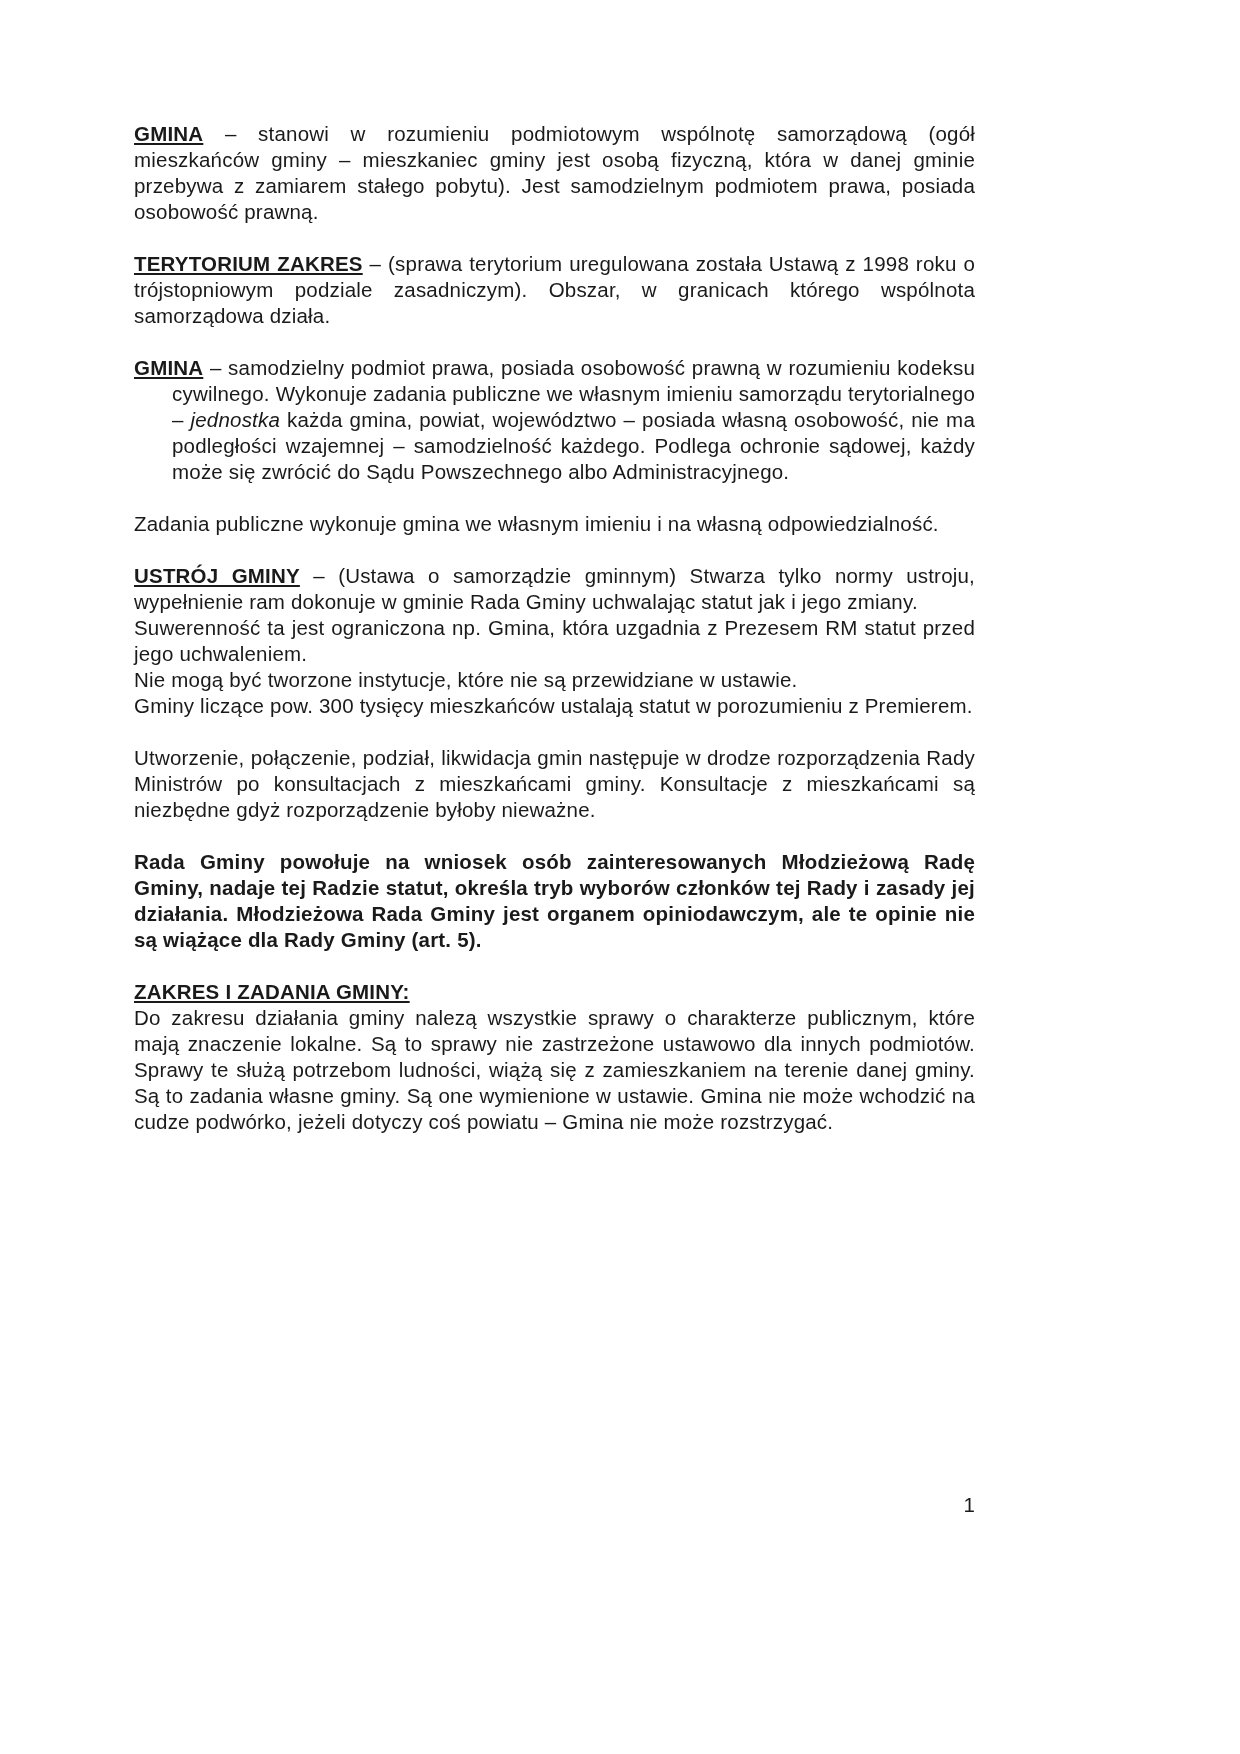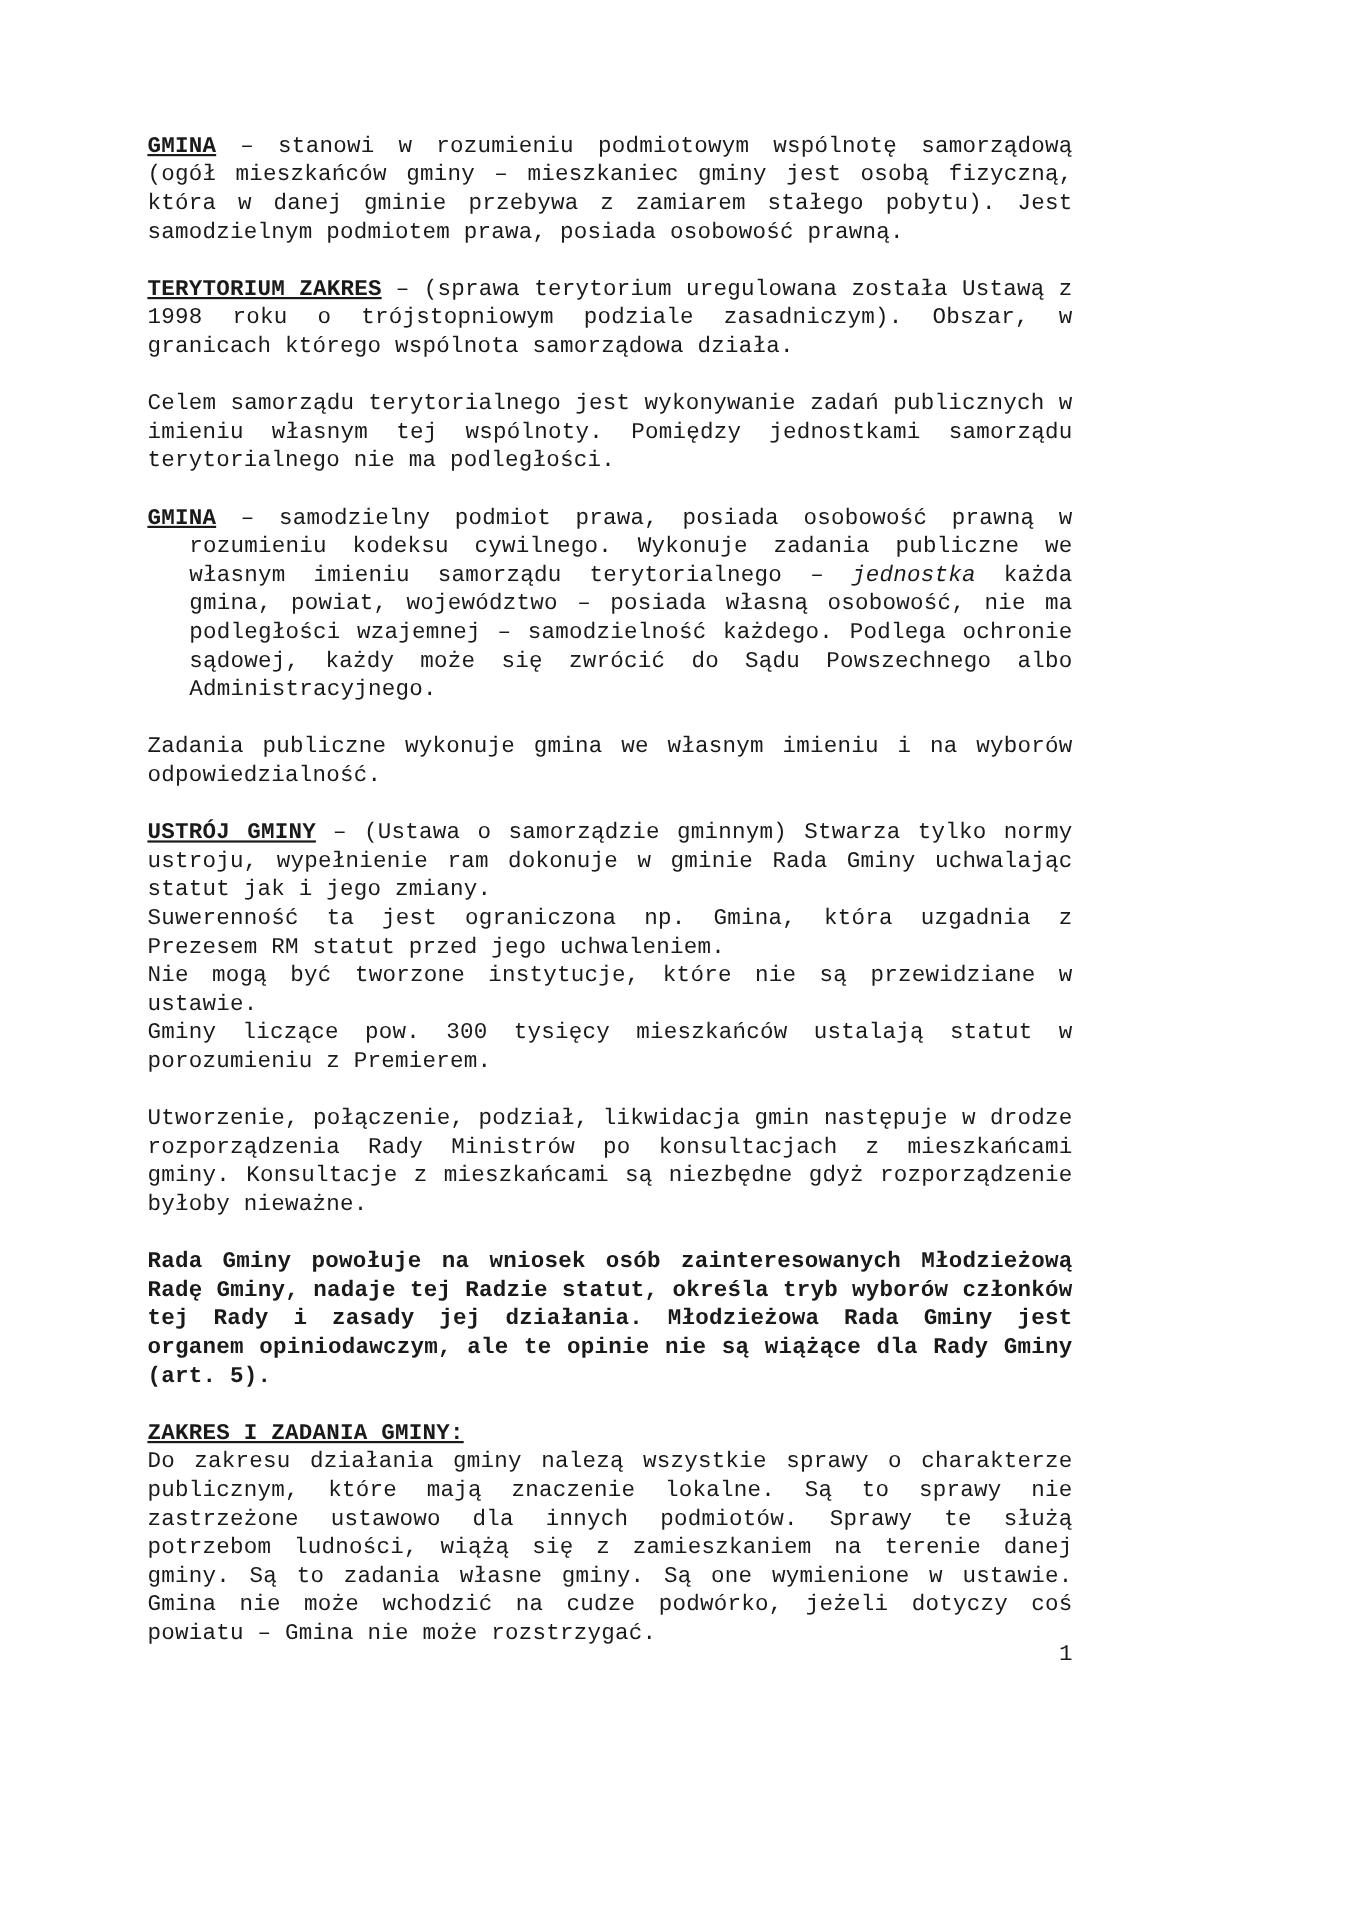--- a/index.html
+++ b/index.html
@@ -6,21 +6,21 @@
     margin: 0;
     padding: 0;
     background: #ffffff;
   }
   .page {
     position: relative;
     width: 1004px;
     height: 1754px;
     background: #ffffff;
     overflow: hidden;
-    font-family: Liberation Mono, monospace;
+    font-family: Liberation Sans, sans-serif;
     color: #1a1a1a;
   }
   .content {
     position: absolute;
     left: 134px;
     top: 121px;
     width: 841px;
     font-size: 20.5px;
     line-height: 26px;
     letter-spacing: 0.2px;
@@ -50,23 +50,22 @@
     line-height: 26px;
   }
 </style>
 </head>
 <body>
 
 <div class="page">
   <div class="content">
       <p class="para gap"><span class="seg-b seg-u">GMINA</span><span> – stanowi w rozumieniu podmiotowym wspólnotę samorządową (ogół mieszkańców gminy – mieszkaniec gminy jest osobą fizyczną, która w danej gminie przebywa z zamiarem stałego pobytu). Jest samodzielnym podmiotem prawa, posiada osobowość prawną.</span></p>
       <p class="para gap"><span class="seg-b seg-u">TERYTORIUM ZAKRES</span><span> – (sprawa terytorium uregulowana została Ustawą z 1998 roku o trójstopniowym podziale zasadniczym). Obszar, w granicach którego wspólnota samorządowa działa.</span></p>
-      <p class="para gap"><span>Celem samorządu terytorialnego jest wykonywanie zadań publicznych w imieniu własnym tej wspólnoty. Pomiędzy jednostkami samorządu terytorialnego nie ma podległości.</span></p>
       <p class="para gap hanging"><span class="seg-b seg-u">GMINA</span><span> – samodzielny podmiot prawa, posiada osobowość prawną w rozumieniu kodeksu cywilnego. Wykonuje zadania publiczne we własnym imieniu samorządu terytorialnego – </span><span class="seg-i">jednostka</span><span> każda gmina, powiat, województwo – posiada własną osobowość, nie ma podległości wzajemnej – samodzielność każdego. Podlega ochronie sądowej, każdy może się zwrócić do Sądu Powszechnego albo Administracyjnego.</span></p>
-      <p class="para gap"><span>Zadania publiczne wykonuje gmina we własnym imieniu i na wyborów odpowiedzialność.</span></p>
+      <p class="para gap"><span>Zadania publiczne wykonuje gmina we własnym imieniu i na własną odpowiedzialność.</span></p>
       <p class="para"><span class="seg-b seg-u">USTRÓJ GMINY</span><span> – (Ustawa o samorządzie gminnym) Stwarza tylko normy ustroju, wypełnienie ram dokonuje w gminie Rada Gminy uchwalając statut jak i jego zmiany.</span></p>
       <p class="para"><span>Suwerenność ta jest ograniczona np. Gmina, która uzgadnia z Prezesem RM statut przed jego uchwaleniem.</span></p>
       <p class="para"><span>Nie mogą być tworzone instytucje, które nie są przewidziane w ustawie.</span></p>
       <p class="para gap"><span>Gminy liczące pow. 300 tysięcy mieszkańców ustalają statut w porozumieniu z Premierem.</span></p>
       <p class="para gap"><span>Utworzenie, połączenie, podział, likwidacja gmin następuje w drodze rozporządzenia Rady Ministrów po konsultacjach z mieszkańcami gminy. Konsultacje z mieszkańcami są niezbędne gdyż rozporządzenie byłoby nieważne.</span></p>
       <p class="para gap"><span class="seg-b">Rada Gminy powołuje na wniosek osób zainteresowanych Młodzieżową Radę Gminy, nadaje tej Radzie statut, określa tryb wyborów członków tej Rady i zasady jej działania. Młodzieżowa Rada Gminy jest organem opiniodawczym, ale te opinie nie są wiążące dla Rady Gminy (art. 5).</span></p>
       <p class="para"><span class="seg-b seg-u">ZAKRES I ZADANIA GMINY:</span></p>
       <p class="para"><span>Do zakresu działania gminy nalezą wszystkie sprawy o charakterze publicznym, które mają znaczenie lokalne. Są to sprawy nie zastrzeżone ustawowo dla innych podmiotów. Sprawy te służą potrzebom ludności, wiążą się z zamieszkaniem na terenie danej gminy. Są to zadania własne gminy. Są one wymienione w ustawie. Gmina nie może wchodzić na cudze podwórko, jeżeli dotyczy coś powiatu – Gmina nie może rozstrzygać.</span></p>
     </div>
   <div class="page-number">1</div>

